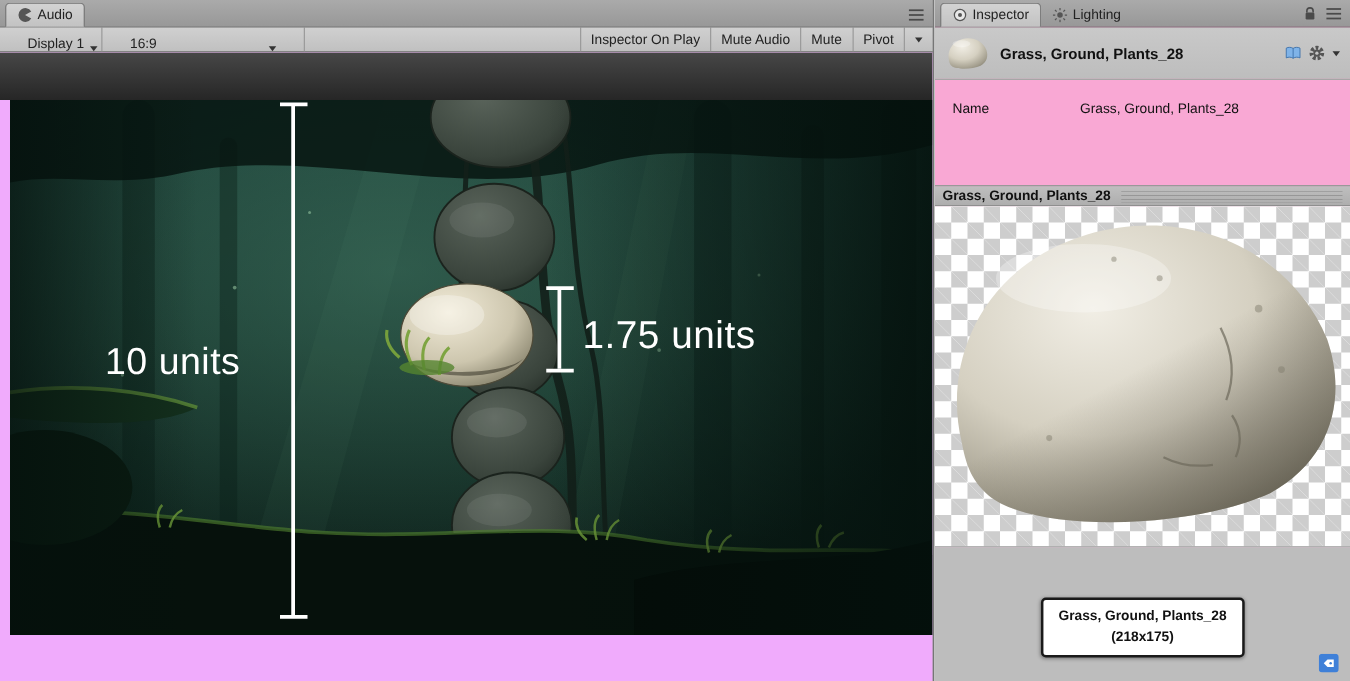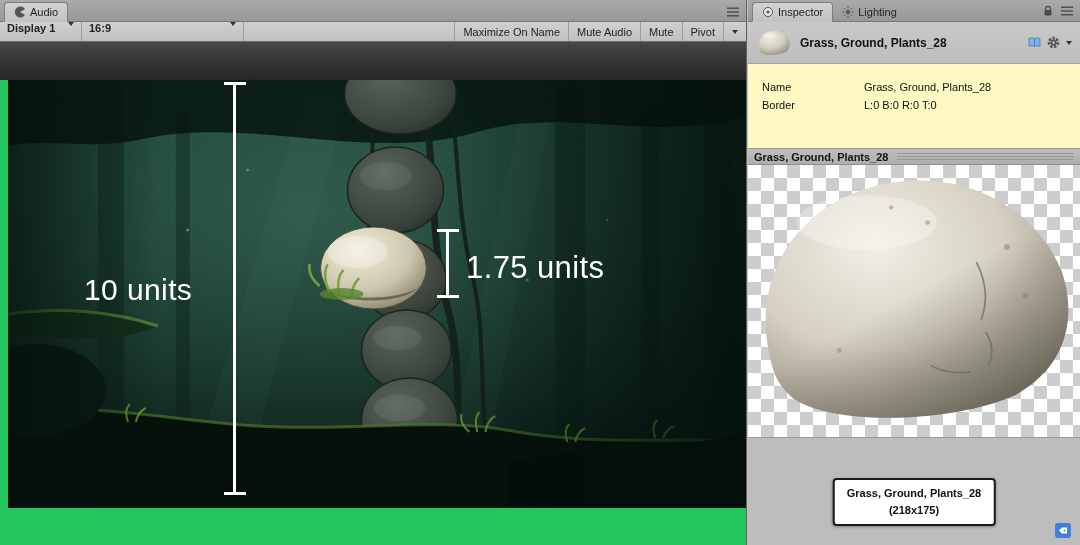--- a/index.html
+++ b/index.html
@@ -9,44 +9,44 @@
   
   .tabstrip { height:22px; background:linear-gradient(#aaaaaa,#989898); border-bottom:1px solid #787878; display:flex; align-items:flex-end; padding-left:4px; position:relative; }
   .tab { height:20px; display:flex; align-items:center; gap:4px; padding:0 9px; font-size:11px; color:#222; margin-bottom:-1px; cursor:default; }
   .tab.active { background:linear-gradient(#d2d2d2,#c3c3c3); border:1px solid #7d7d7d; border-bottom:1px solid #c3c3c3; border-radius:4px 4px 0 0; }
   .strip-spacer { flex:1; }
   .strip-icons { display:flex; align-items:center; gap:7px; padding:0 7px 4px 0; }
 
   
   .game-panel { position:absolute; left:0; top:0; width:747px; height:545px; display:flex; flex-direction:column; border-right:1px solid #5e5e5e; }
   .toolbar { height:20px; background:linear-gradient(#d0d0d0,#c0c0c0); border-bottom:1px solid #6f6f6f; display:flex; align-items:stretch; }
-  .tb-seg { display:flex; align-items:flex-start; gap:5px; padding:0 7px; border-right:1px solid #9b9b9b; white-space:nowrap; cursor:default;font-weight:bold; }
+  .tb-seg { display:flex; align-items:flex-end; gap:5px; padding:0 22px; border-right:1px solid #9b9b9b; white-space:nowrap; cursor:default; }
   .seg-display { width:82px; justify-content:space-between; }
   .seg-aspect { width:162px; justify-content:space-between; }
   .tb-btn { display:flex; align-items:center; gap:4px; padding:0 8px; border-left:1px solid #9b9b9b; white-space:nowrap; cursor:default; }
   .tb-spacer { flex:1; }
   .tri { width:0; height:0; border-left:3.5px solid transparent; border-right:3.5px solid transparent; border-top:4px solid #333; }
   .scale-seg { border-right:none; }
   .slider { position:relative; width:172px; height:12px; }
   .slider-track { position:absolute; left:0; right:0; top:5px; height:3px; background:#8f8f8f; border-top:1px solid #777; }
   .slider-knob { position:absolute; left:0; top:1px; width:10px; height:10px; border-radius:50%; background:linear-gradient(#fafafa,#d5d5d5); border:1px solid #6e6e6e; }
 
-  .viewport { flex:1; position:relative; background:#22c55e; overflow:hidden; }
+  .viewport { flex:1; position:relative; background:#f0abfc; overflow:hidden; }
   .vp-top { position:absolute; left:0; top:0; right:0; height:38px; background:linear-gradient(#474747,#262626); }
   .scene { position:absolute; left:8px; top:38px; width:738px; height:428px; background:#0d241e; overflow:hidden; }
   .scene-svg { position:absolute; left:0; top:0; width:100%; height:100%; }
 
   .mline { position:absolute; width:3px; background:#fff; }
   .mcap { position:absolute; height:3px; width:22px; background:#fff; }
   .mlabel { position:absolute; color:#fff; font-weight:400; letter-spacing:0.4px; white-space:nowrap; }
   .mlabel.big { font-size:30px; }
   .mlabel.small { font-size:31px; }
 
   
-  .inspector { position:absolute; left:748px; top:0; width:332px; height:545px; background:#fef9c3; display:flex; flex-direction:column; }
+  .inspector { position:absolute; left:748px; top:0; width:332px; height:545px; background:#f9a8d4; display:flex; flex-direction:column; }
   .insp-header { height:42px; background:linear-gradient(#c9c9c9,#bdbdbd); border-bottom:1px solid #a6a6a6; display:flex; align-items:center; gap:8px; padding:0 8px; }
   .thumb { width:36px; height:34px; display:flex; align-items:center; justify-content:center; }
   .asset-title { flex:1; font-size:12px; font-weight:600; color:#111; white-space:nowrap; overflow:hidden; }
   .hdr-icons { display:flex; align-items:center; gap:6px; }
 
   .props { height:84px; padding:14px 0 0 14px; }
   .prow { display:flex; height:18px; align-items:center;gap:16px; }
   .plabel { width:86px; color:#111; }
   .pvalue { color:#111; }
 
@@ -136,21 +136,21 @@
       <div class="tb-seg seg-display">
         <span>Display 1</span>
         <span class="tri"></span>
       </div>
       <div class="tb-seg seg-aspect">
         <span>16:9</span>
         <span class="tri"></span>
       </div>
       <div class="tb-spacer"></div>
       <div class="tb-btn">
-        <span>Maximize On Name</span>
+        <span>Inspector On Play</span>
       </div>
       <div class="tb-btn">
         <span>Mute Audio</span>
       </div>
       <div class="tb-btn">
         <span>Mute</span>
       </div>
       <div class="tb-btn">
         <span>Pivot</span>
       </div>
@@ -299,24 +299,20 @@
           <circle cx="7" cy="7" r="1.4" fill="#c4c4c4"></circle>
         </svg>
         <span class="tri"></span>
       </div>
     </div>
 
     <div class="props">
       <div class="prow">
         <span class="plabel">Name</span>
         <span class="pvalue">Grass, Ground, Plants_28</span>
-      </div>
-      <div class="prow">
-        <span class="plabel">Border</span>
-        <span class="pvalue">L:0 B:0 R:0 T:0</span>
       </div>
     </div>
 
     <div class="pheader">
       <span class="ph-label">Grass, Ground, Plants_28</span>
       <div class="grip"></div>
     </div>
 
     <div class="preview">
       <svg class="rock-svg" viewBox="0 0 218 175" preserveAspectRatio="xMidYMid meet">

